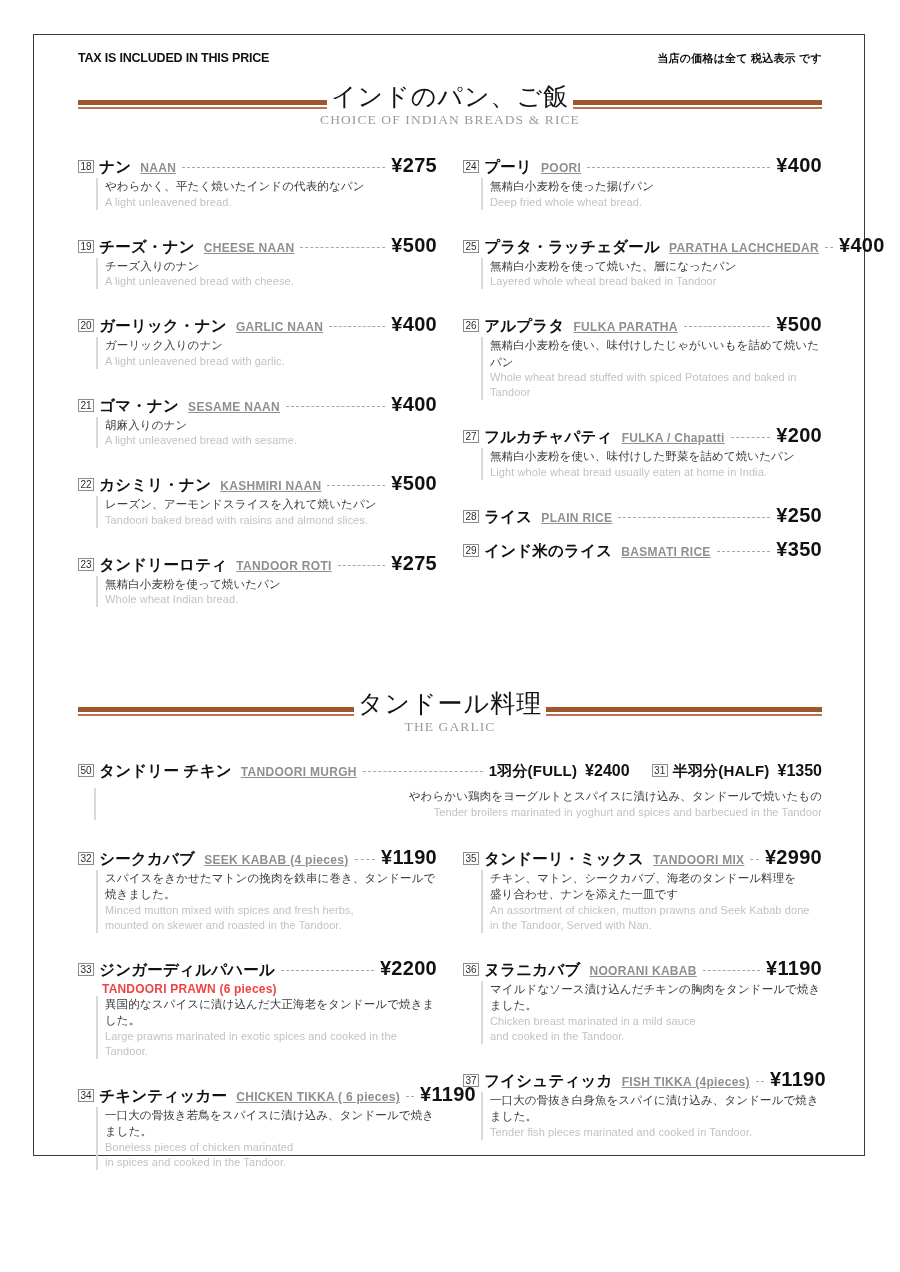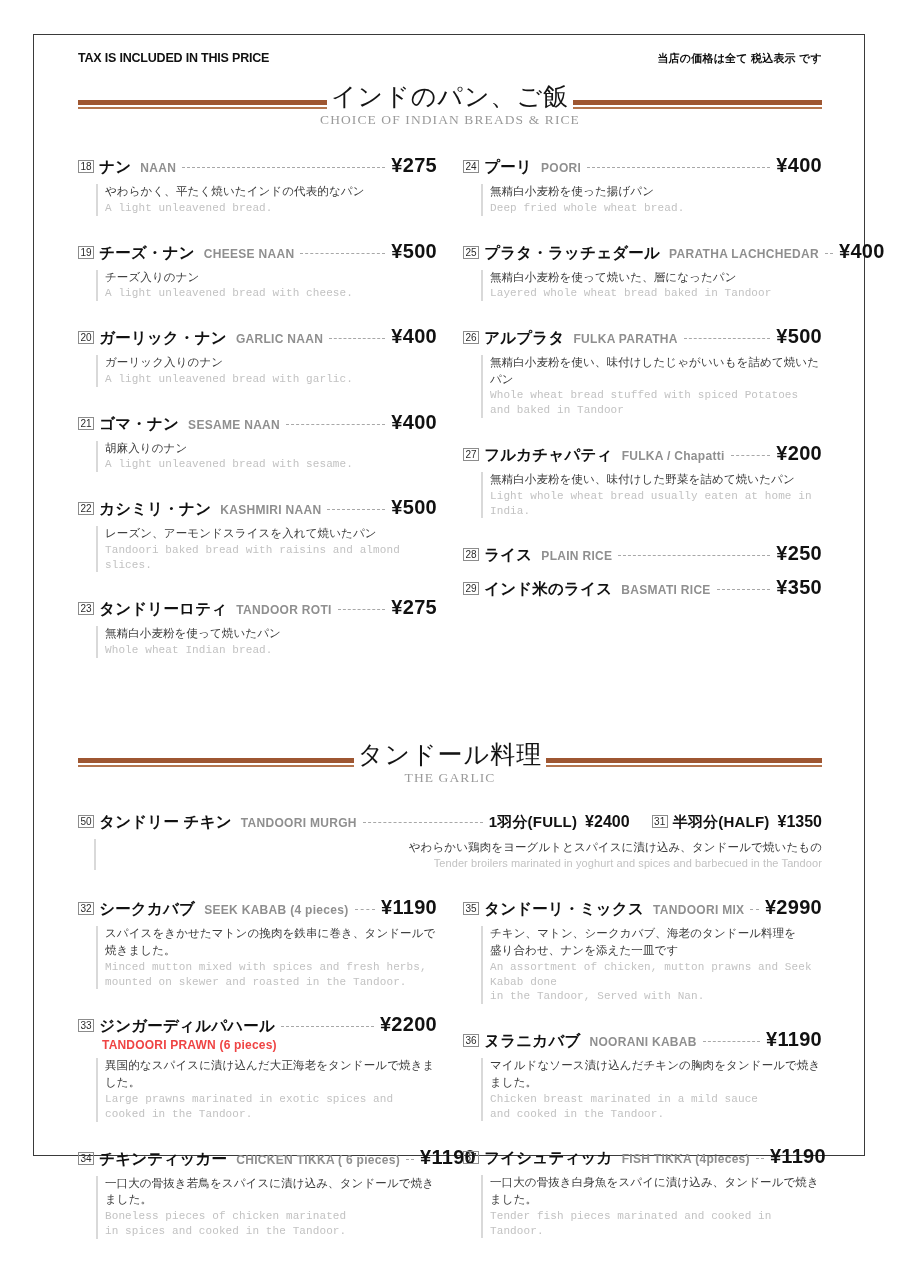--- a/index.html
+++ b/index.html
@@ -135,20 +135,21 @@
     color: #111;
     letter-spacing: 0.2px;
   }
   .name-en {
     flex: 0 0 auto;
     font-size: 12px;
     color: #8f8f8f;
     font-weight: bold;
     letter-spacing: 0.3px;
     margin-left: 9px;
+    text-decoration: underline;
   }
   .dots {
     flex: 1 1 auto;
     margin: 0 6px;
     border-bottom: 1px dashed #a8a8a8;
     position: relative;
     top: -4px;
     min-width: 8px;
   }
   .price {
@@ -161,25 +162,23 @@
   .subtitle-en {
     font-size: 12px;
     font-weight: bold;
     color: #ef4444;
     letter-spacing: 0.2px;
     margin-left: 24px;
     margin-top: 1px;
   }
 
   .desc {
-    margin-top: 6px;
     margin-left: 18px;
     border-left: 2px solid #d9d9d9;
     padding-left: 7px;
-    font-family: Liberation Mono, monospace;
   }
   .desc-jp {
     font-size: 11.5px;
     color: #3a3a3a;
     line-height: 1.45;
     letter-spacing: 0.1px;
   }
   .desc-en {
     font-size: 11px;
     color: #c2c2c2;

